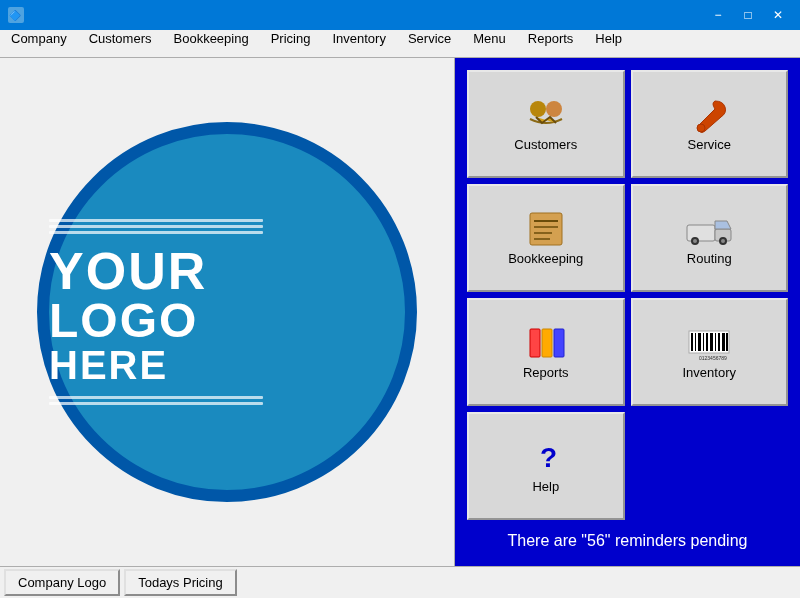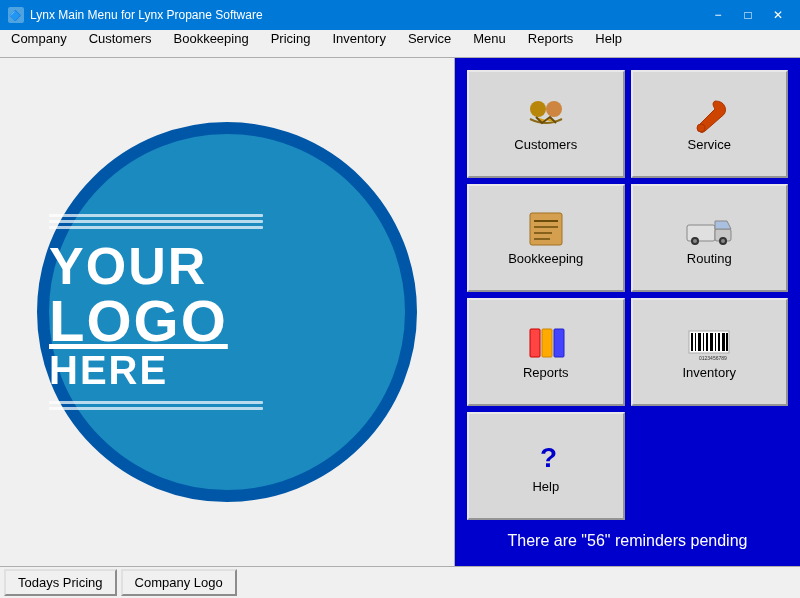--- a/index.html
+++ b/index.html
@@ -113,21 +113,21 @@
       border-radius: 1px;
     }
     .logo-text {
       color: white;
       font-weight: 900;
       text-align: center;
       line-height: 1;
       text-transform: uppercase;
     }
     .logo-your { font-size: 52px; letter-spacing: 2px; }
-    .logo-logo { font-size: 58px; letter-spacing: 2px; text-decoration: underline; }
+    .logo-logo { font-size: 48px; letter-spacing: 2px; }
     .logo-here { font-size: 40px; letter-spacing: 2px; }
 
     
     .right-panel {
       flex: 1;
       background: #0000cc;
       display: flex;
       flex-direction: column;
       padding: 8px;
       gap: 0;
@@ -192,21 +192,20 @@
       cursor: pointer;
       font-size: 13px;
     }
   </style>
 </head>
 <body>
 
 <div class="title-bar">
   <div class="title-bar-left">
     <div class="title-bar-icon">🔷</div>
-    <span>Lynx Main Menu for Lynx Propane Software</span>
   </div>
   <div class="title-bar-controls">
     <button>−</button>
     <button>□</button>
     <button class="close-btn">✕</button>
   </div>
 </div>
 
 <div class="menu-bar">
 <div class="menu-item">Company</div>
@@ -339,15 +338,15 @@
       </div>
 
     </div>
 
     <div class="reminder-text">There are "56" reminders pending</div>
   </div>
 
 </div>
 
 <div class="status-bar">
+  <div class="status-tab">Company Logo</div>
   <div class="status-tab">Todays Pricing</div>
-  <div class="status-tab">Company Logo</div>
 </div>
 
 </body></html>

